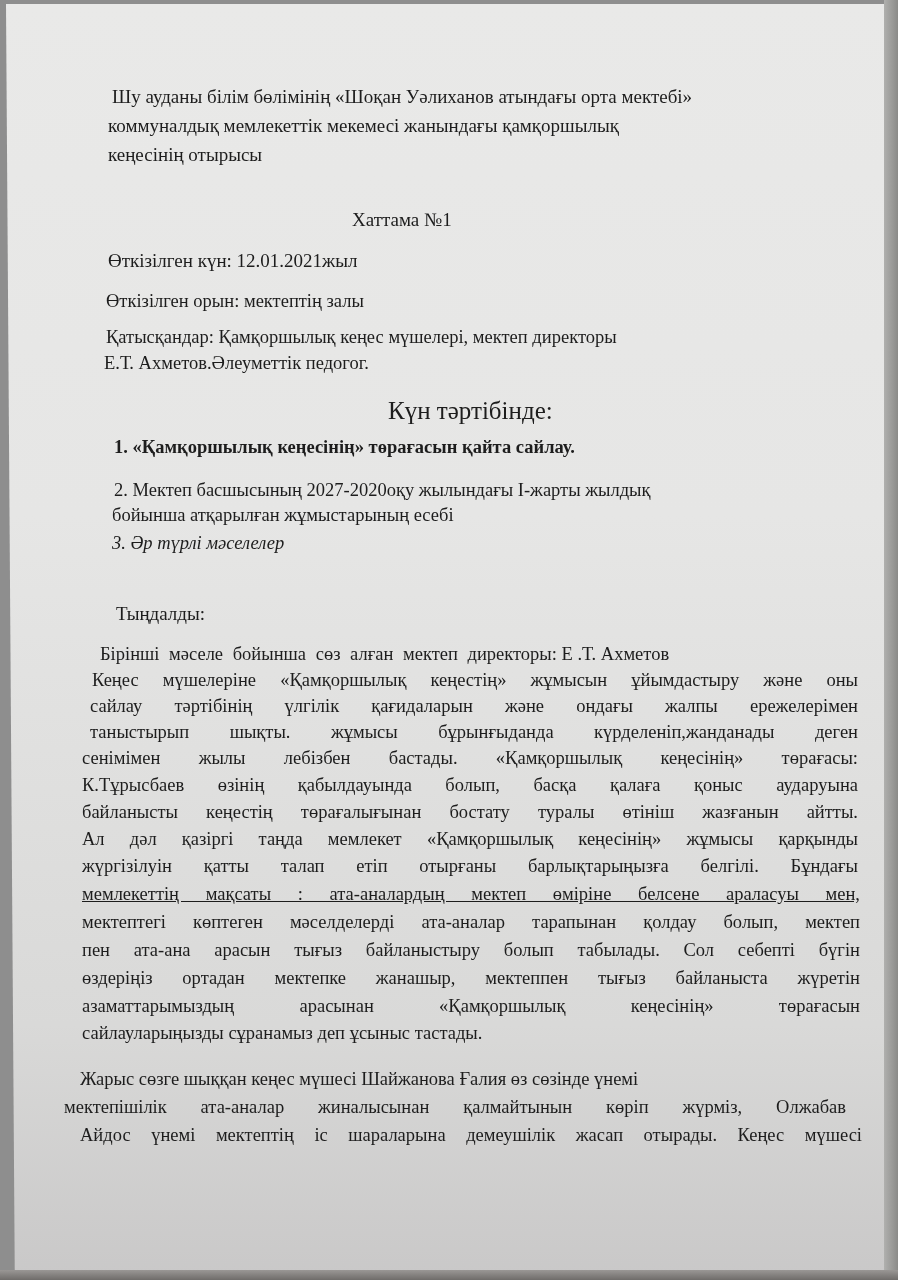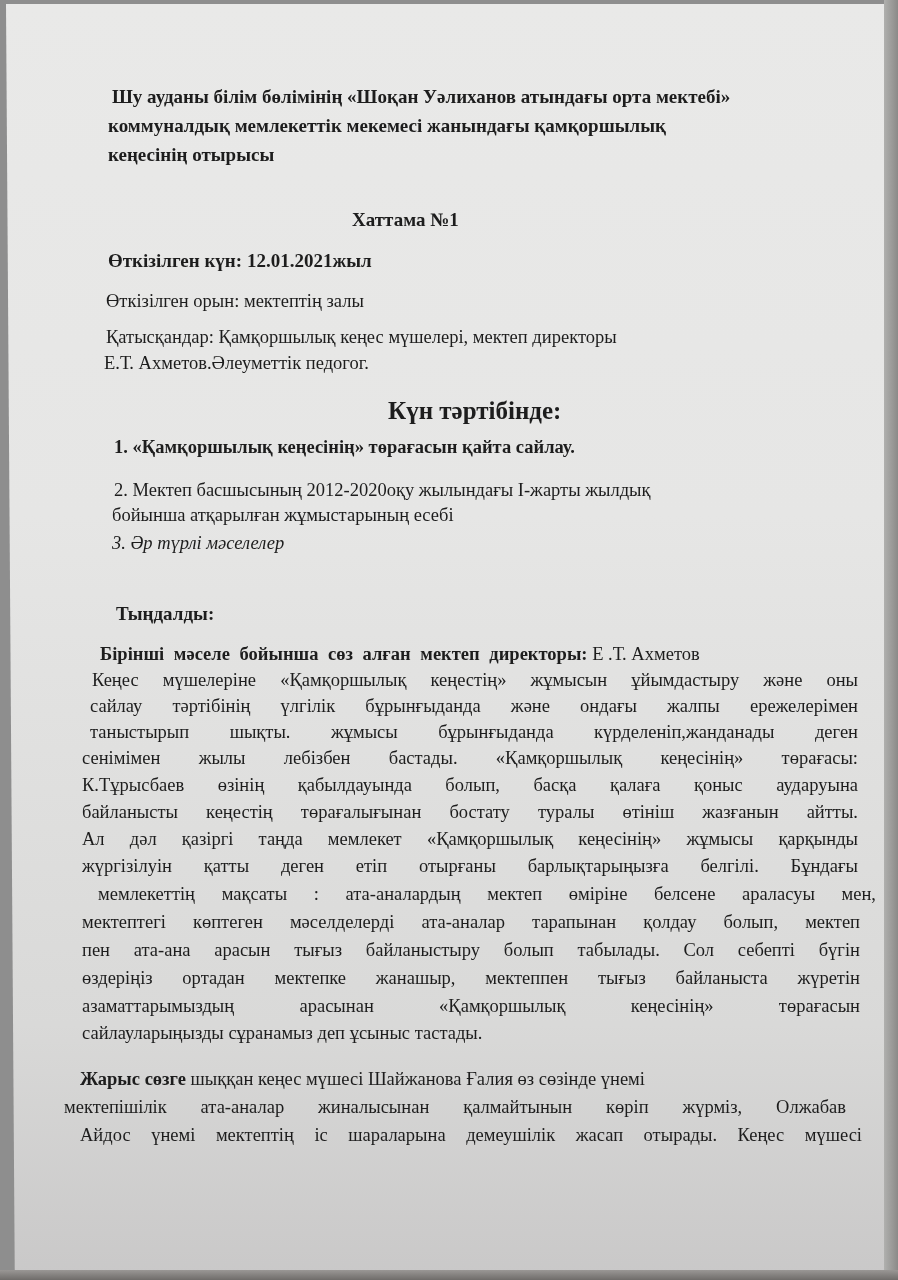--- a/index.html
+++ b/index.html
@@ -19,21 +19,21 @@
     .edge-bottom {
       position: absolute; left: 0; bottom: 0; width: 898px; height: 10px;
       background: linear-gradient(180deg, #9a9795, #6f6c6a);
     }
     .doc {
       position: absolute; left: 0; top: 0; width: 898px;
       font-family: "Liberation Serif", "DejaVu Serif", serif; color: #1d1d1d;
       font-size: 18.5px;
     }
     .t { position: absolute; white-space: nowrap; }
-    .b { font-weight: bold; }
+    .b { font-weight: normal; }
     .j {
       position: absolute; text-align: justify; text-align-last: justify; white-space: normal;
     }
   </style>
 </head>
 <body>
 
 <div class="paper"></div>
 <div class="edge-right"></div>
 <div class="edge-bottom"></div>
@@ -47,39 +47,39 @@
 
   <div class="t b" style="left:108px; top:250px; font-size:19px;">Өткізілген  күн: 12.01.2021жыл</div>
   <div class="t" style="left:106px; top:291px;">Өткізілген  орын:  мектептің залы</div>
 
   <div class="t" style="left:106px; top:327px;">Қатысқандар:  Қамқоршылық  кеңес  мүшелері,  мектеп  директоры</div>
   <div class="t" style="left:104px; top:353px;">Е.Т. Ахметов.Әлеуметтік педогог.</div>
 
   <div class="t b" style="left:388px; top:397px; font-size:25px;">Күн  тәртібінде:</div>
 
   <div class="t" style="left:114px; top:437px;font-weight:bold;">1.  «Қамқоршылық  кеңесінің»  төрағасын  қайта     сайлау.</div>
-  <div class="t" style="left:114px; top:480px;">2. Мектеп  басшысының  2012-2020оқу  жылындағы  І-жарты  жылдық</div>
+  <div class="t" style="left:114px; top:480px;">2. Мектеп  басшысының  2027-2020оқу  жылындағы  І-жарты  жылдық</div>
   <div class="t" style="left:112px; top:505px;">бойынша      атқарылған   жұмыстарының  есебі</div>
   <div class="t" style="left:112px; top:533px;font-style:italic;"> 3. Әр түрлі мәселелер</div>
 
   <div class="t b" style="left:116px; top:603px; font-size:19px;">Тыңдалды:</div>
 
   <div class="t" style="left:100px; top:644px; width:758px;">
     <span class="b" style="word-spacing:5px;">Бірінші   мәселе   бойынша   сөз алған    мектеп директоры:</span><span> Е .Т. Ахметов</span>
   </div>
 
   <div class="j" style="left:92px; top:670px; width:766px;">Кеңес  мүшелеріне «Қамқоршылық  кеңестің» жұмысын ұйымдастыру және оны</div>
-  <div class="j" style="left:90px; top:696px; width:768px;">сайлау  тәртібінің  үлгілік  бұрынғыданда  және  ондағы  жалпы  ережелерімен</div>
+  <div class="j" style="left:90px; top:696px; width:768px;">сайлау  тәртібінің  үлгілік  қағидаларын  және  ондағы  жалпы  ережелерімен</div>
   <div class="j" style="left:90px; top:722px; width:768px;">таныстырып шықты.   жұмысы  бұрынғыданда   күрделеніп,жанданады  деген</div>
   <div class="j" style="left:82px; top:748px; width:776px;">сенімімен  жылы  лебізбен  бастады.  «Қамқоршылық   кеңесінің»   төрағасы:</div>
   <div class="j" style="left:82px; top:775px; width:776px;">К.Тұрысбаев өзінің  қабылдауында  болып,  басқа  қалаға  қоныс  аударуына</div>
   <div class="j" style="left:82px; top:802px; width:776px;">байланысты  кеңестің  төрағалығынан  бостату  туралы  өтініш  жазғанын  айтты.</div>
   <div class="j" style="left:82px; top:829px; width:776px;">Ал  дәл  қазіргі  таңда  мемлекет «Қамқоршылық  кеңесінің»  жұмысы  қарқынды</div>
-  <div class="j" style="left:82px; top:856px; width:776px;">жүргізілуін  қатты  деген  етіп  отырғаны  барлықтарыңызға  белгілі.  Бұндағы</div>
-  <div class="j" style="left:98px; top:884px; width:778px;">мемлекеттің мақсаты  :  ата-аналардың  мектеп  өміріне  белсене  араласуы мен,</div>
+  <div class="j" style="left:82px; top:856px; width:776px;">жүргізілуін  қатты  талап  етіп  отырғаны  барлықтарыңызға  белгілі.  Бұндағы</div>
+  <div class="j" style="left:82px; top:884px; width:778px;text-decoration:underline;">мемлекеттің мақсаты  :  ата-аналардың  мектеп  өміріне  белсене  араласуы мен,</div>
   <div class="j" style="left:82px; top:912px; width:778px;">мектептегі  көптеген  мәселделерді  ата-аналар  тарапынан  қолдау  болып,  мектеп</div>
   <div class="j" style="left:82px; top:940px; width:778px;">пен  ата-ана  арасын  тығыз  байланыстыру болып  табылады. Сол  себепті   бүгін</div>
   <div class="j" style="left:82px; top:968px; width:778px;">өздеріңіз  ортадан  мектепке  жанашыр,  мектеппен  тығыз  байланыста  жүретін</div>
   <div class="j" style="left:82px; top:996px; width:778px;">азаматтарымыздың        арасынан    «Қамқоршылық        кеңесінің»    төрағасын</div>
   <div class="t" style="left:82px; top:1023px;">сайлауларыңызды сұранамыз  деп  ұсыныс  тастады.</div>
 
   <div class="t" style="left:80px; top:1069px; width:782px;">
     <span class="b">Жарыс  сөзге</span><span> шыққан    кеңес  мүшесі  Шайжанова Ғалия  өз  сөзінде   үнемі</span>
   </div>
   <div class="j" style="left:64px; top:1097px; width:782px;">мектепішілік  ата-аналар  жиналысынан  қалмайтынын  көріп  жүрміз, Олжабав</div>

